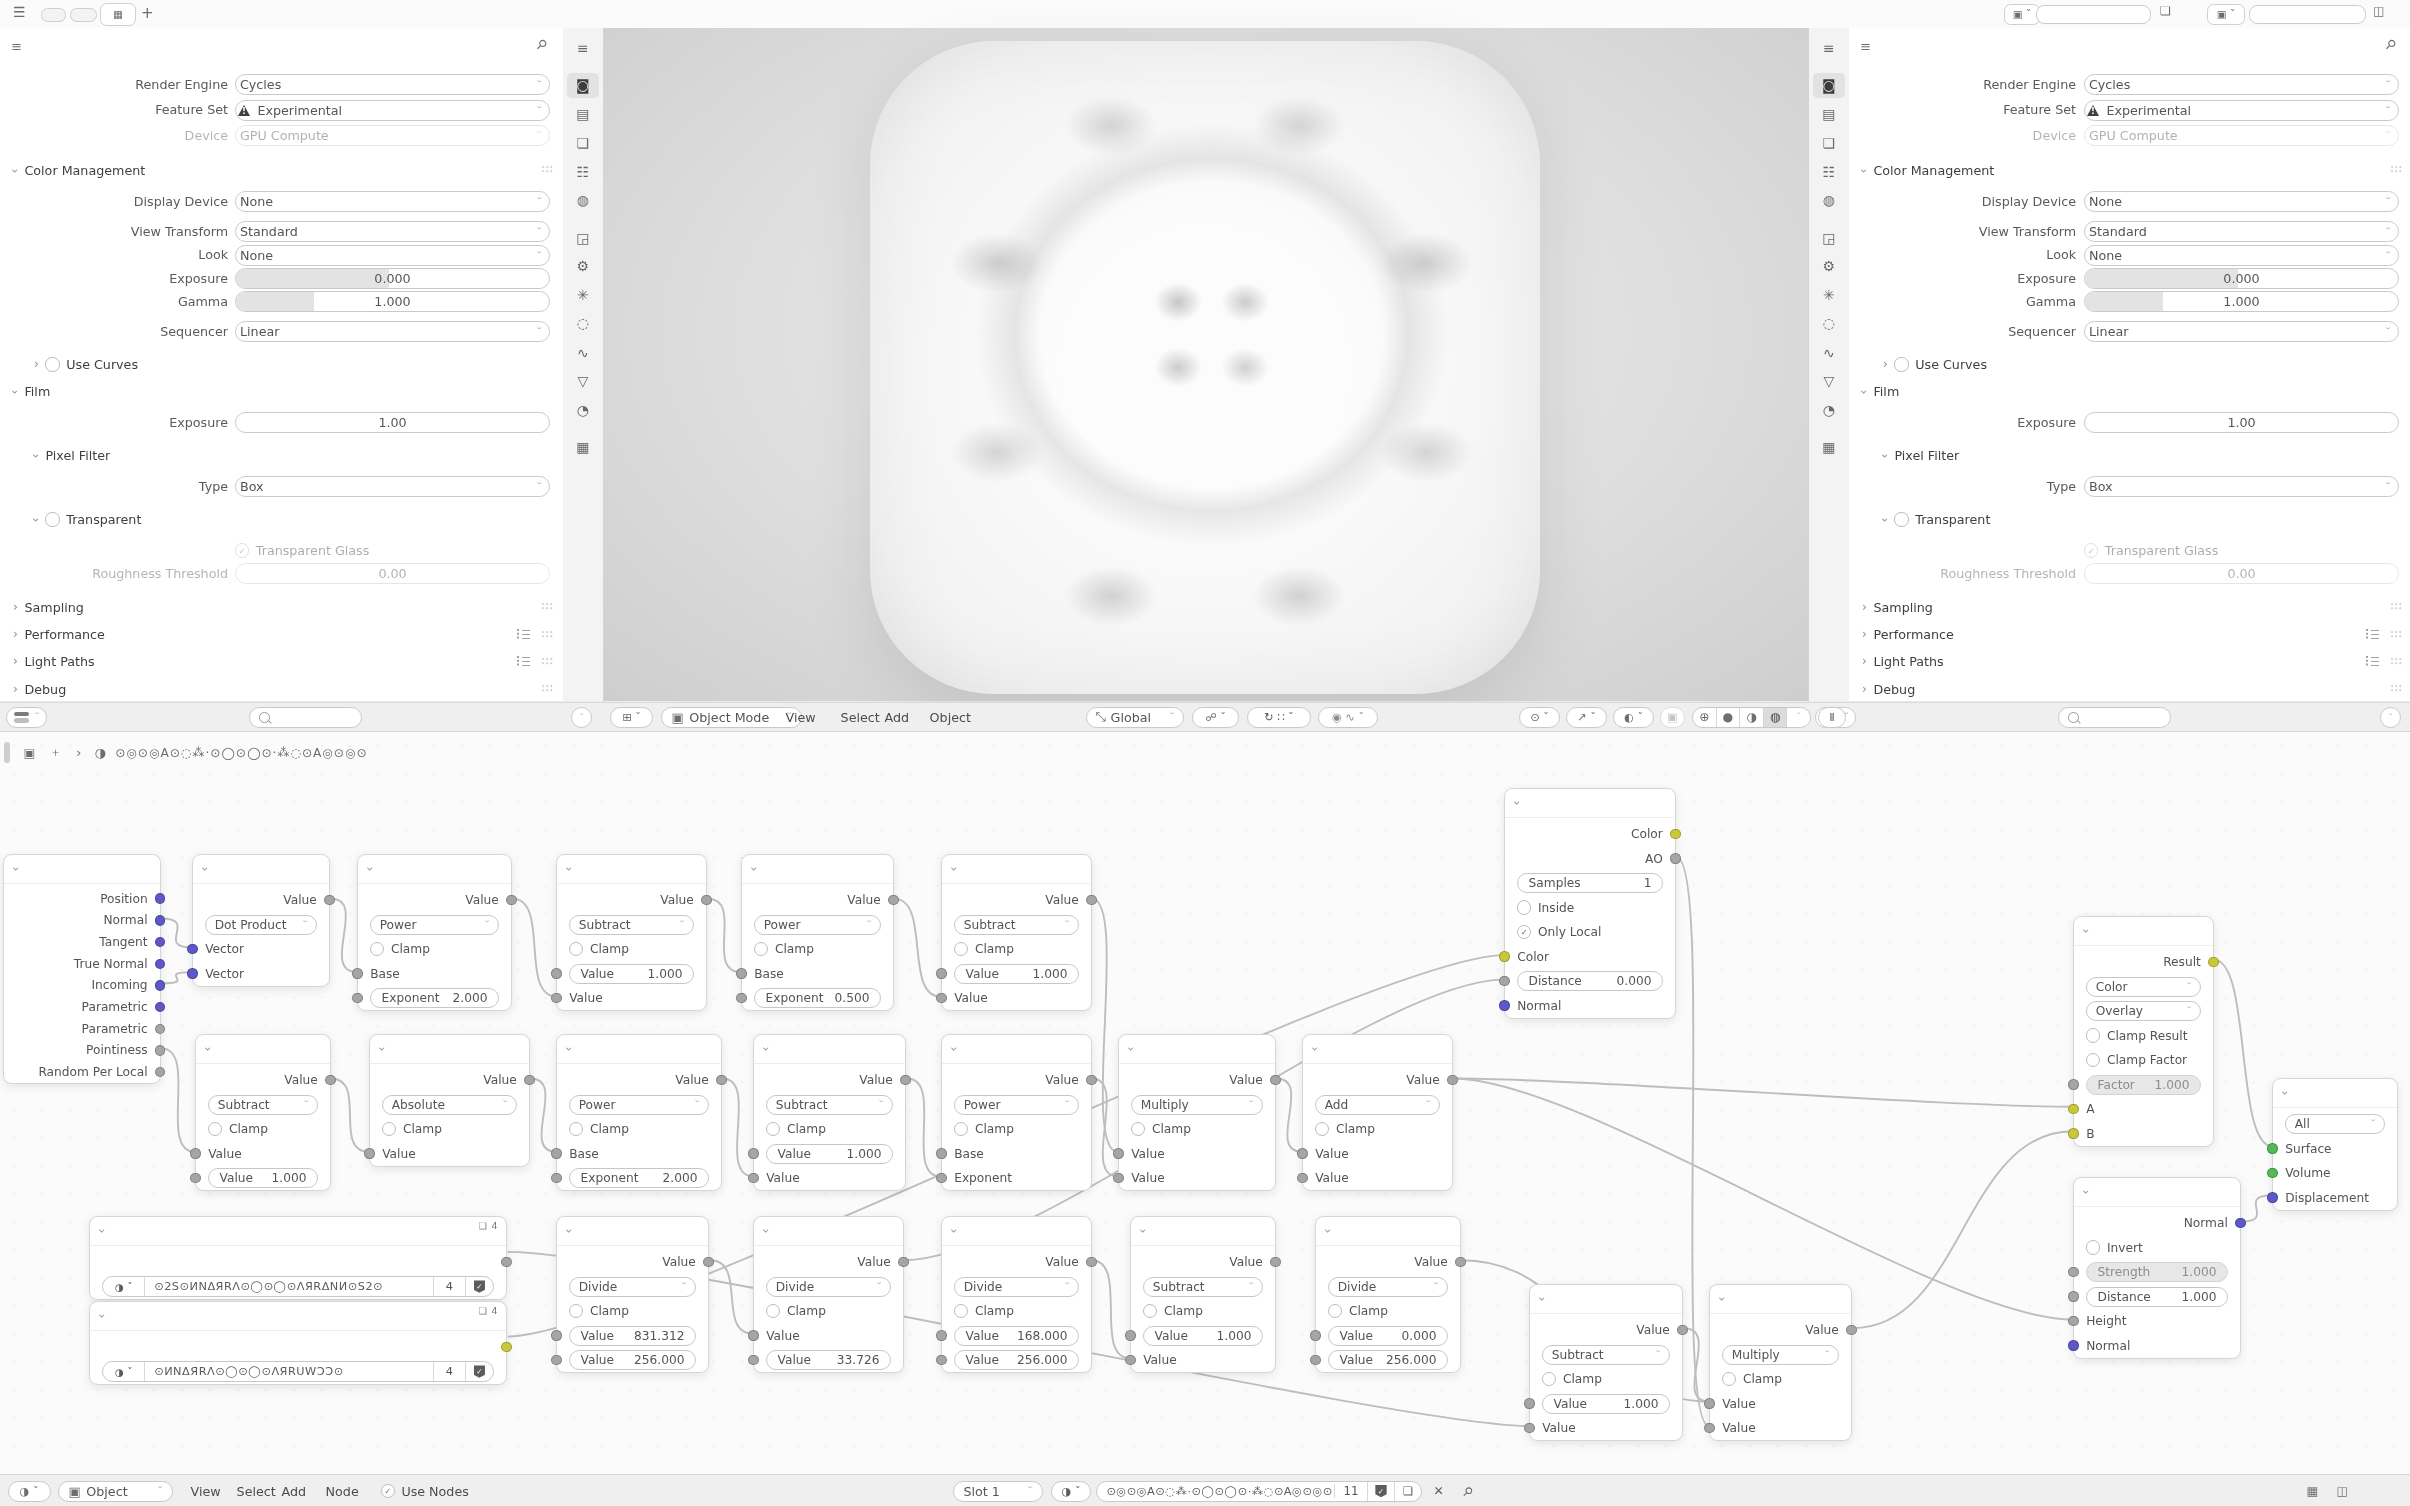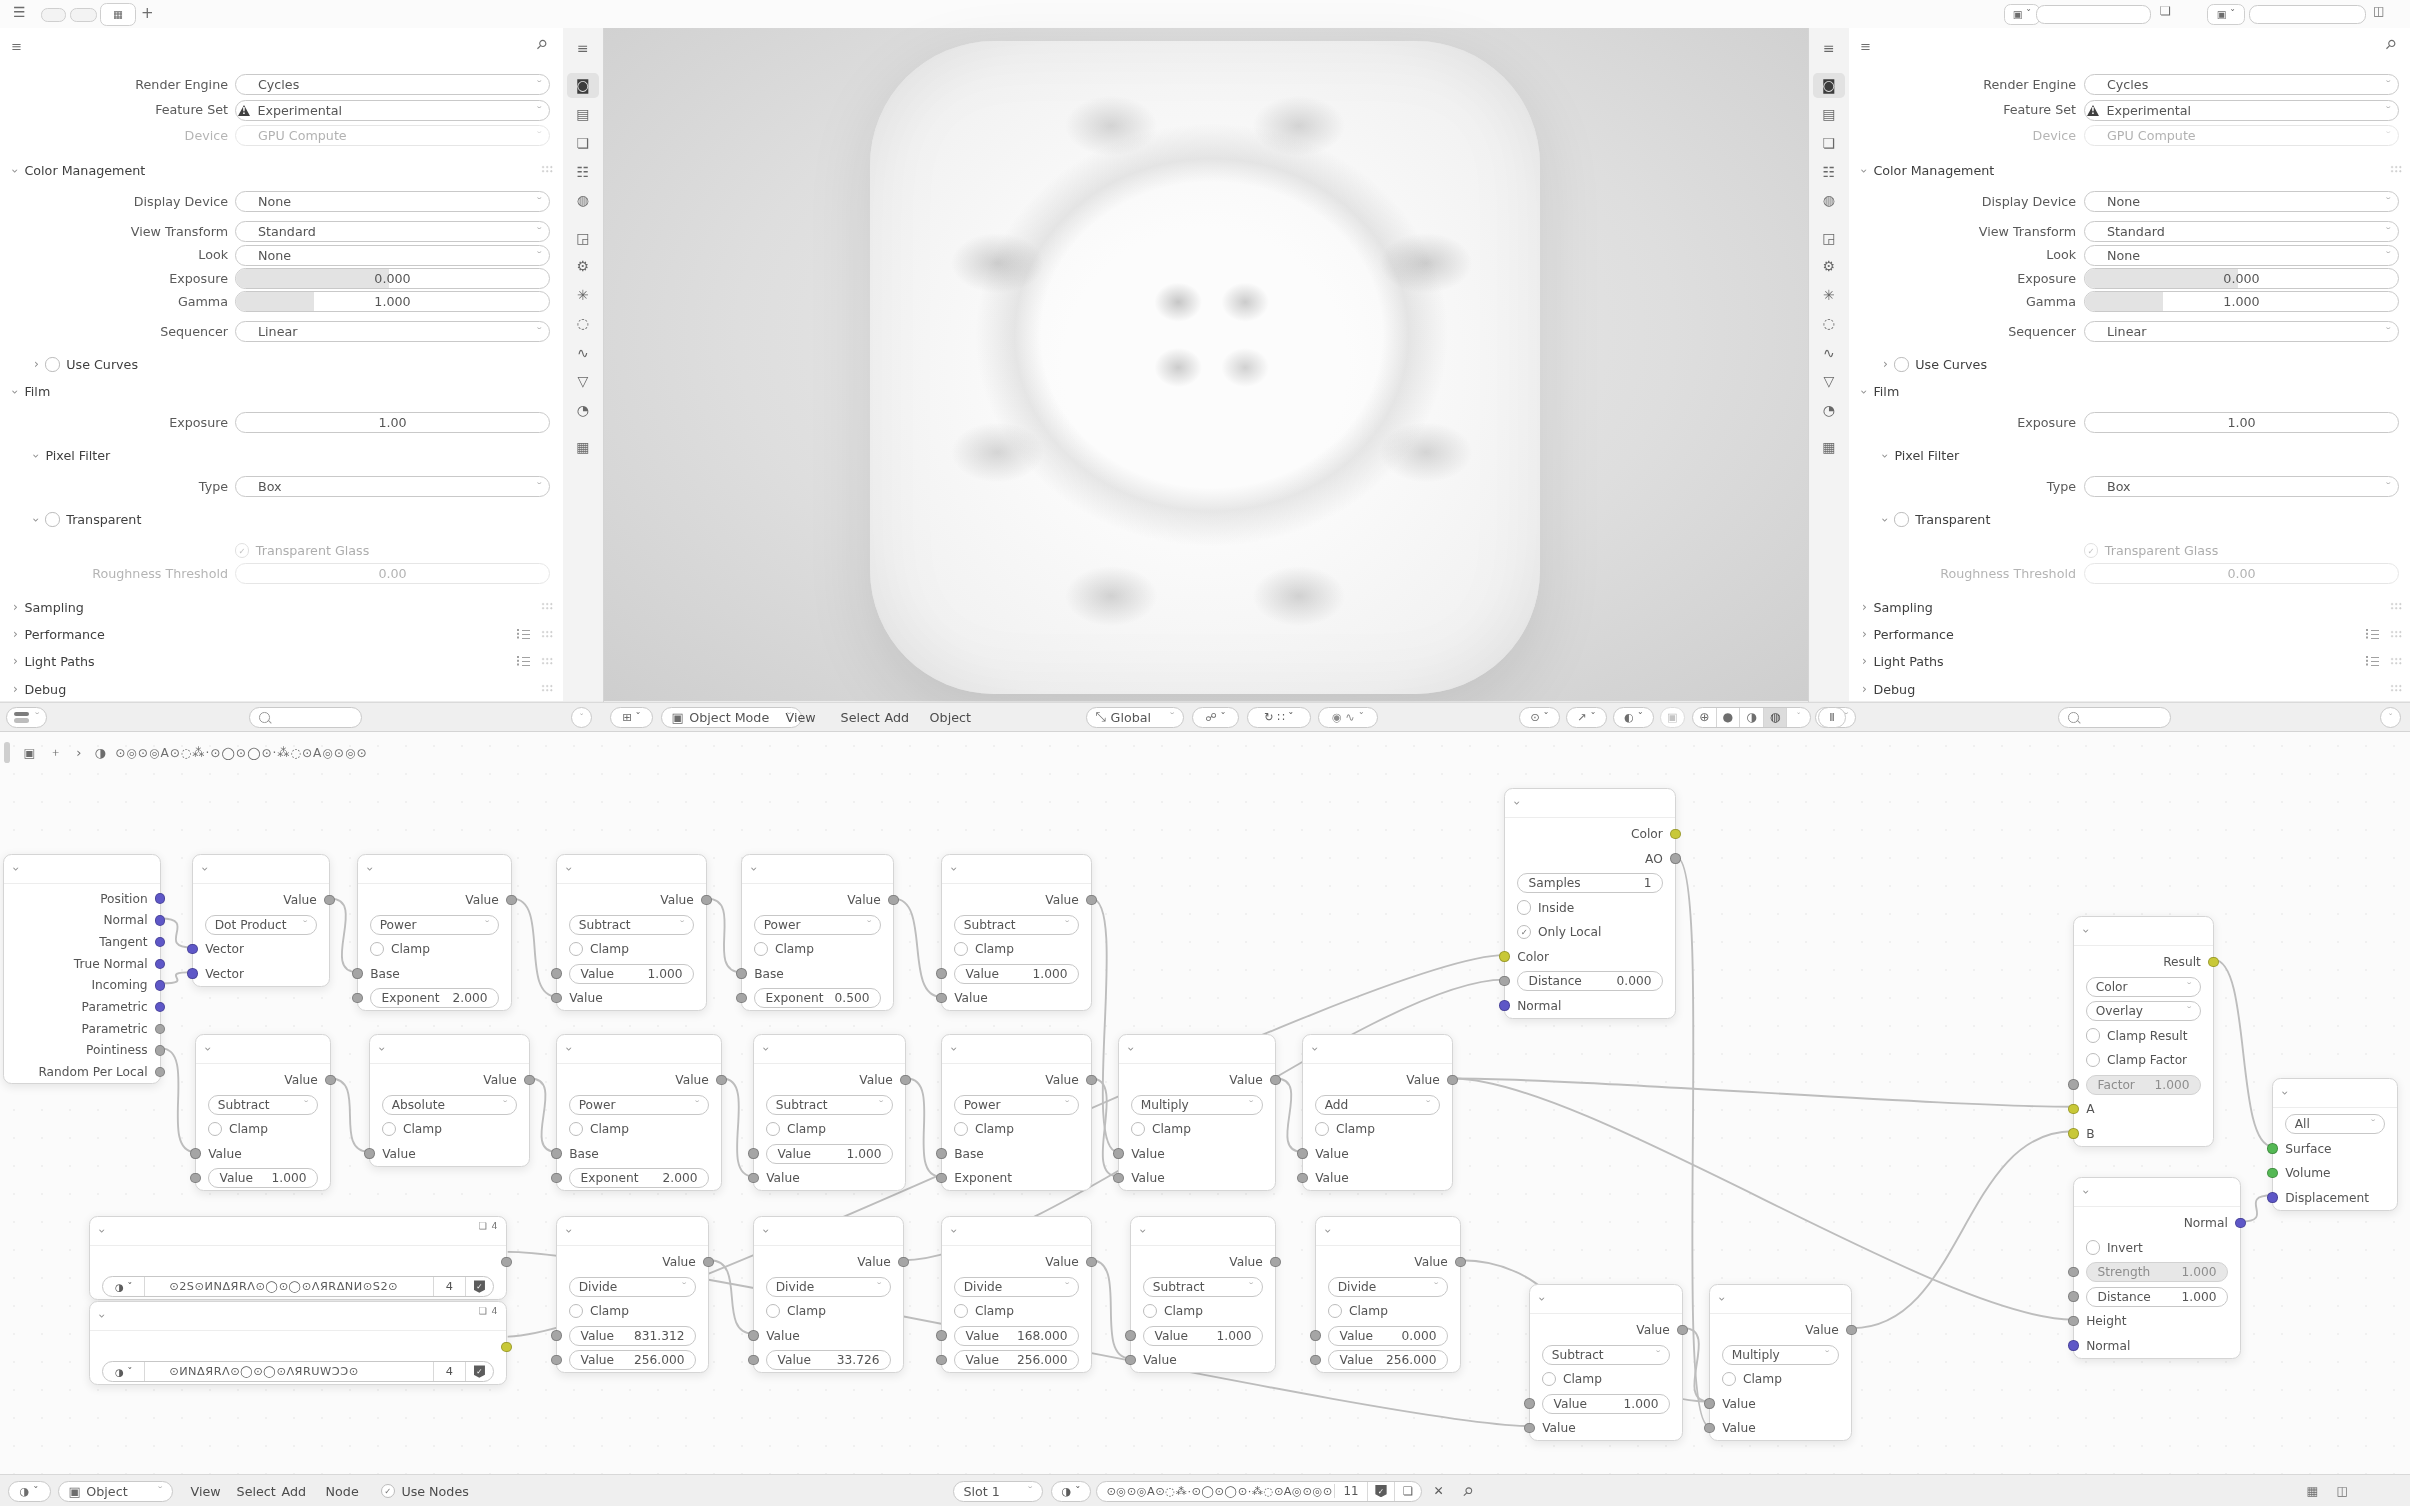--- a/index.html
+++ b/index.html
@@ -17,21 +17,21 @@
   .ptab{position:absolute;width:32px;height:24.5px;display:flex;align-items:center;justify-content:center;
         font-size:14px;color:#686868;border-radius:4.7px}
   .ptab.active{background:#e2e2e2;color:#3c3c3c}
   .vline{position:absolute;top:28px;height:702px;width:0.9px;background:#d4d4d4}
   
   .prow{position:absolute;height:21px;display:flex;align-items:center}
   .plabel{position:absolute;text-align:right;font-size:12.7px;color:#5a5a5a;white-space:nowrap}
   .pwidget{position:absolute;height:21px;box-sizing:border-box;border:0.9px solid #c9c9c9;border-radius:10.4px;
            background:#fff;display:flex;align-items:center;font-size:12.7px;color:#555;overflow:hidden}
   .pwidget .chev{margin-left:auto;margin-right:7.5px;color:#ababab;font-size:9.4px;transform:scaleX(1.6)}
-  .pwidget .val{margin-left:22px;white-space:nowrap}
+  .pwidget .val{margin-left:4px;white-space:nowrap}
   .slider-fill{position:absolute;left:0;top:0;bottom:0;background:#e3e3e3}
   .center-val{width:100%;text-align:center;position:relative}
   .dim{opacity:.45}
   .sec-chev{display:inline-block;color:#8c8c8c;font-size:12.2px;margin-right:6.6px;transform:translateY(-0.9px)}
   .sec-chev.open{transform:rotate(90deg)}
   .seclabel{font-size:12.7px;color:#3f3f3f}
   .dots{position:absolute;width:12.2px;height:8.5px;opacity:.55;
         background-image:radial-gradient(#9a9a9a 0.9px,transparent 1.1px);background-size:4.1px 4.1px}
   .listicon{position:absolute;width:13px;height:10.4px;opacity:.8;
         background-image:linear-gradient(#8a8a8a,#8a8a8a),linear-gradient(#8a8a8a,#8a8a8a),linear-gradient(#8a8a8a,#8a8a8a);
@@ -94,21 +94,21 @@
   .nfld{width:100%;height:20px;border:0.9px solid #c7c7c7;border-radius:10.4px;display:flex;align-items:center;
         padding:0 10.4px;box-sizing:border-box;background:#fff}
   .nfld .fv{margin-left:auto}
   .nfld.dis{background:#e7e7e7;border-color:#d2d2d2;color:#8d8d8d}
   .sk{position:absolute;width:10.4px;height:10.4px;border-radius:50%;top:50%;margin-top:-5.2px;border:0.9px solid rgba(0,0,0,.22);box-sizing:border-box}
   .sk.l{left:-5.6px}.sk.r{right:-5.6px}
   .sk.gray{background:#a5a5a5}.sk.vector{background:#5e57c7}.sk.color{background:#c8c838}.sk.green{background:#54b854}
   .imgsel{display:flex;width:100%;height:21px;border:0.9px solid #c7c7c7;border-radius:10.4px;overflow:hidden;background:#fff;box-sizing:border-box}
   .imgsel>div{display:flex;align-items:center;justify-content:center;border-left:0.9px solid #d9d9d9;height:100%;box-sizing:border-box}
   .imgsel>div:first-child{border-left:none}
-  .imname{flex:1;justify-content:flex-start!important;padding-left:24px;font-size:11.3px;color:#5a5a5a;letter-spacing:0.5px;
+  .imname{flex:1;justify-content:flex-start!important;padding-left:9px;font-size:11.3px;color:#5a5a5a;letter-spacing:0.5px;
           white-space:nowrap;overflow:hidden}
   .shield{width:11.3px;height:12.2px;background:#5c5c5c;clip-path:polygon(50% 100%,0 76%,0 0,100% 0,100% 76%);
           display:flex;align-items:center;justify-content:center;color:#fff;font-size:7.5px}
   #ne-crumb{position:absolute;left:0;top:9.4px;height:22.6px;display:flex;align-items:center;color:#6b6b6b}
   
   #shader-header{position:absolute;left:0;top:1474px;width:2411px;height:33px;background:#efefef;border-top:0.9px solid #d8d8d8}
   .icon-g{font-size:13px;color:#6d6d6d}
 </style>
 </head>
 <body>

